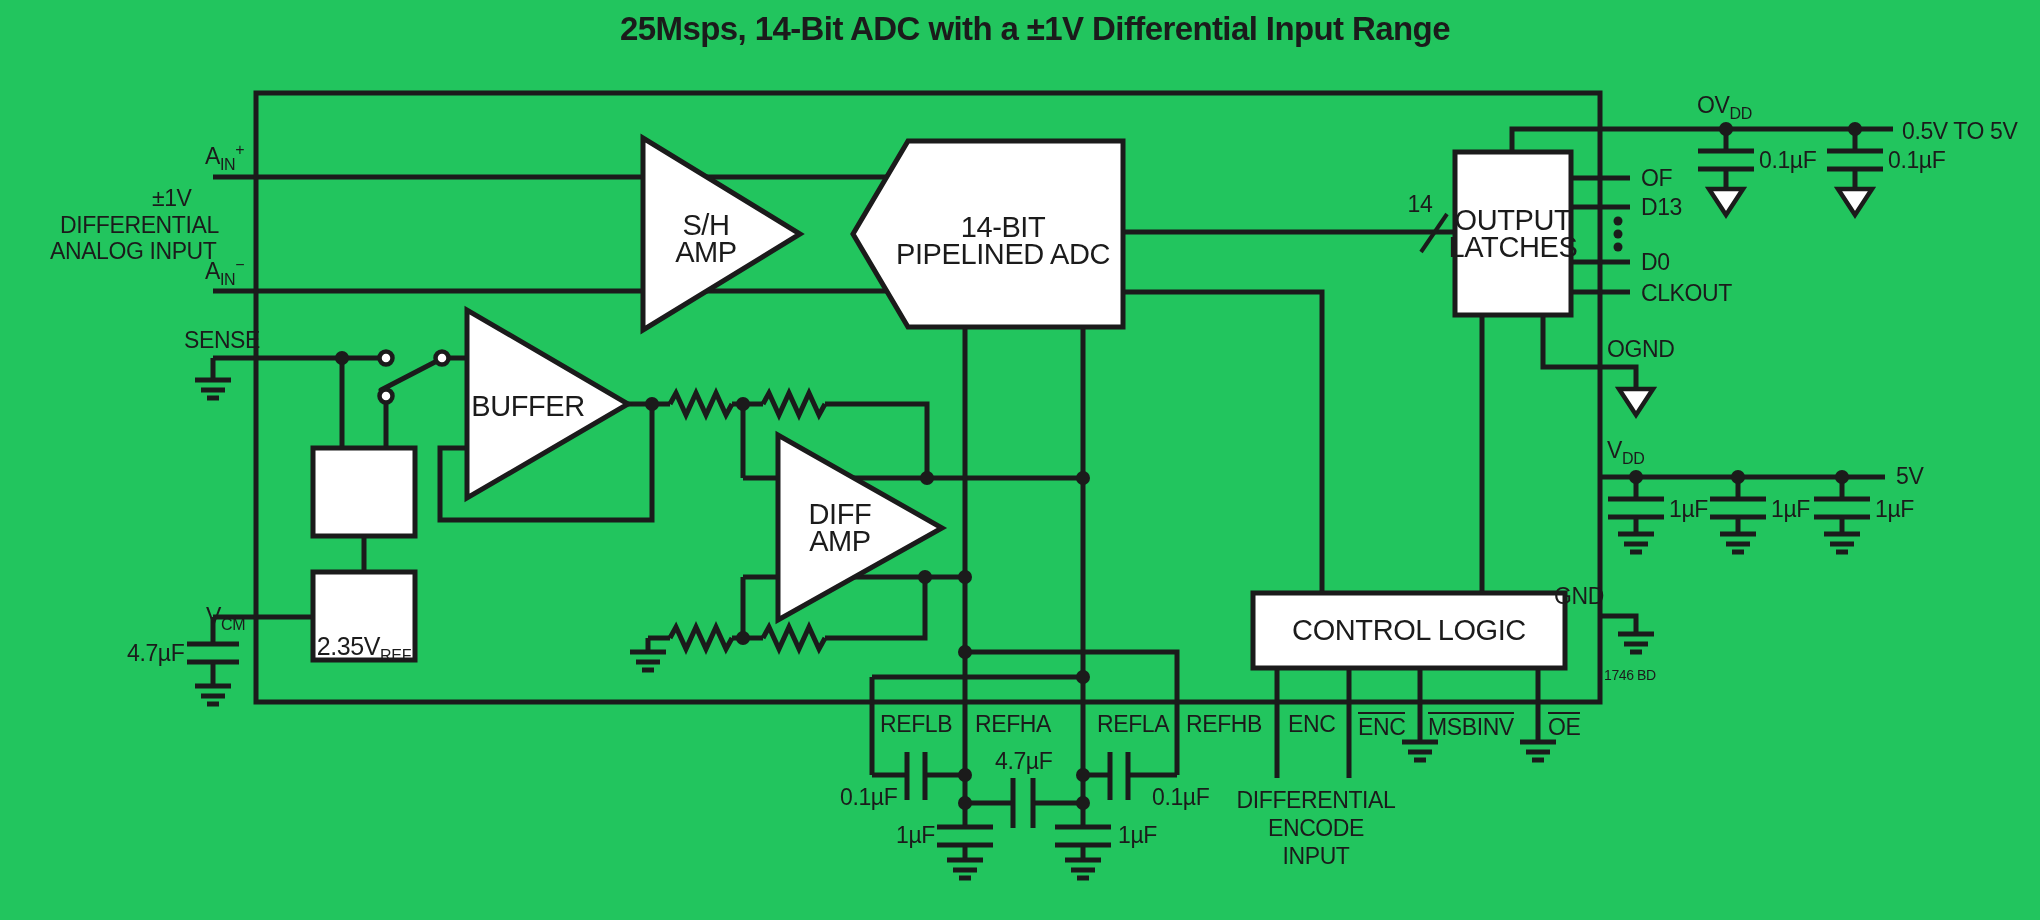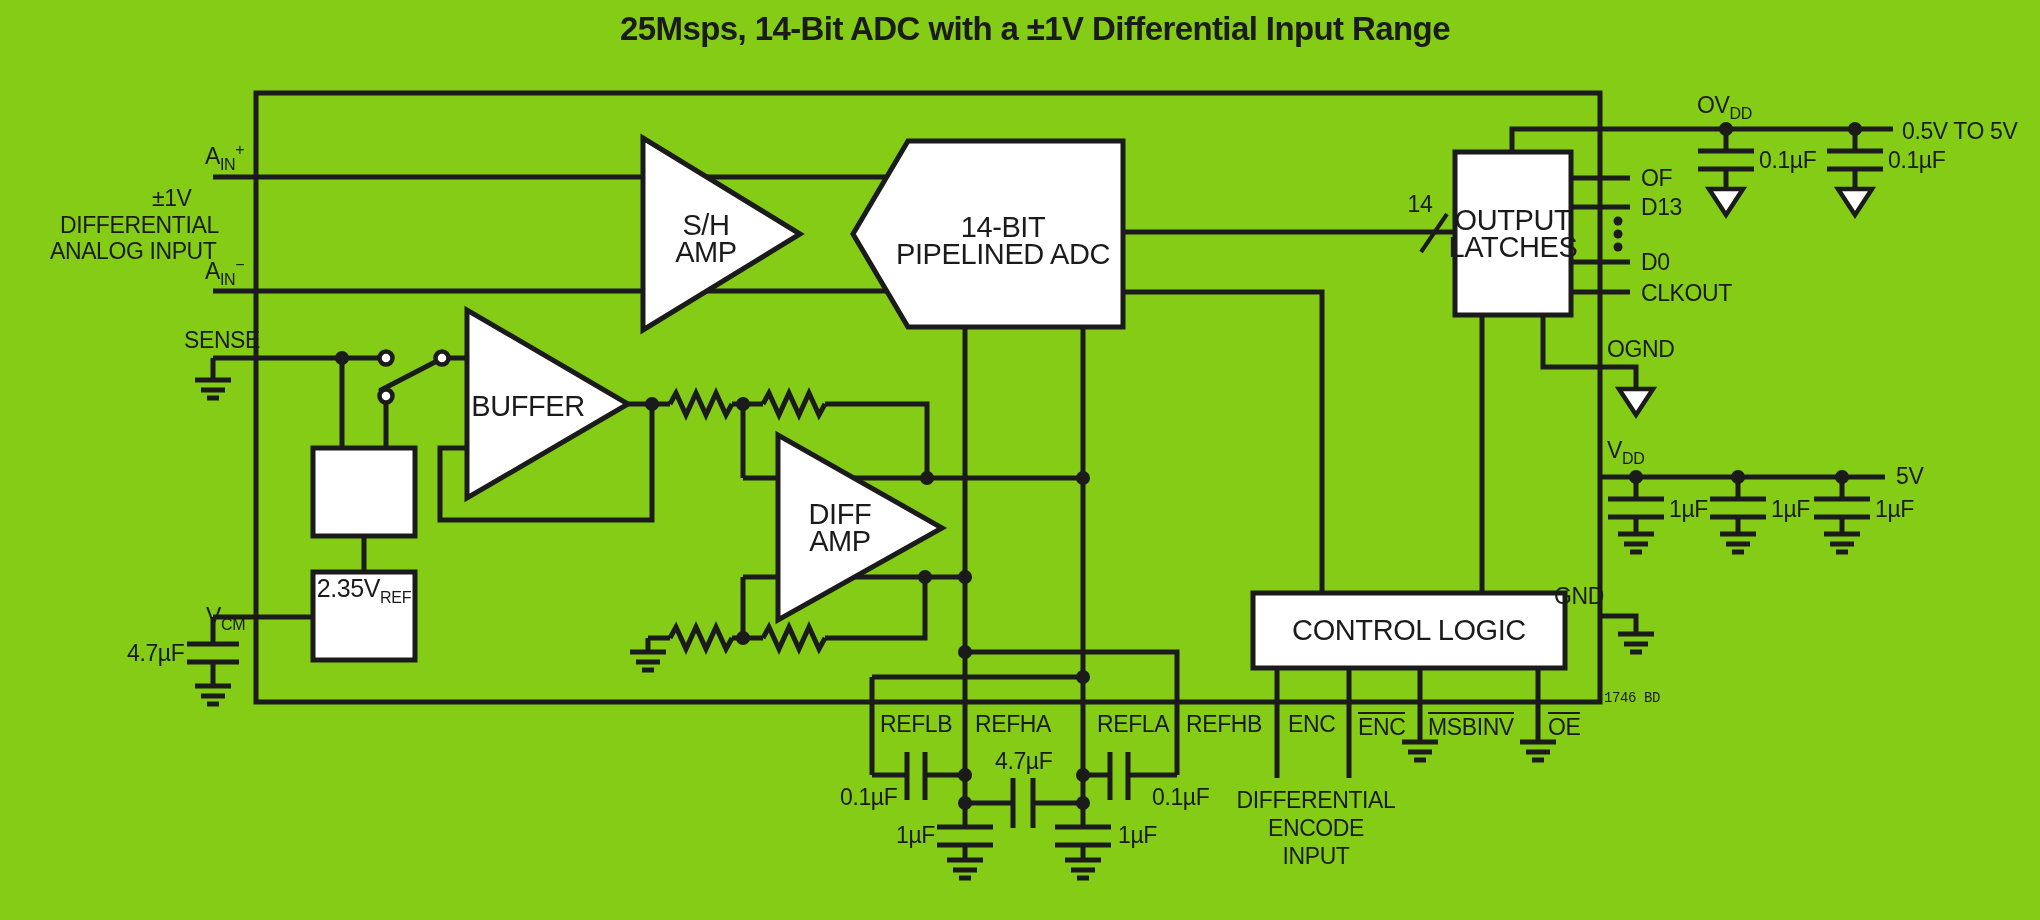--- a/index.html
+++ b/index.html
@@ -1,16 +1,16 @@
 <!DOCTYPE html>
 <html><head>
 <meta charset="utf-8">
 <style>
   html,body{margin:0;padding:0;background:#fff;}
-  #stage{position:relative;width:2040px;height:920px;background:#84cc16;overflow:hidden;
+  #stage{position:relative;width:2040px;height:920px;background:#22c55e;overflow:hidden;
          font-family:"Liberation Sans","DejaVu Sans",sans-serif;color:#1b1b1b;}
   svg{position:absolute;left:0;top:0;}
   .w{stroke:#1b1b1b;stroke-width:5;fill:none;}
   .w4{stroke:#1b1b1b;stroke-width:4;fill:none;}
   .shape{fill:#fff;stroke:#1b1b1b;stroke-width:5;stroke-linejoin:miter;}
   .chip{fill:none;stroke:#1b1b1b;stroke-width:5;}
   .dot{fill:#1b1b1b;stroke:none;}
   .swc{fill:#fff;stroke:#1b1b1b;stroke-width:4.5;}
   .lbl{position:absolute;font-size:23px;line-height:25px;white-space:nowrap;letter-spacing:-0.4px;}
   .sm{font-size:14px;line-height:15px;}
@@ -202,21 +202,21 @@
         <span class="bl">AMP</span>
       </div>
     </div>
 <div class="boxlbl" style="left:895px;top:212px;width:216px;height:58px;">
       <div>
         <span class="bl">14-BIT</span>
         <span class="bl">PIPELINED ADC</span>
       </div>
     </div>
 <div class="boxlbl" style="left:472px;top:392px;width:112px;height:28px;">BUFFER</div>
-<div class="boxlbl vref" style="left:313px;top:544px;width:102px;height:88px;justify-content:center;">
+<div class="boxlbl vref" style="left:313px;top:602px;width:102px;height:88px;justify-content:center;">
       <div><span>2.35V</span><sub>REF</sub></div>
     </div>
 <div class="boxlbl" style="left:783px;top:514px;width:114px;height:28px;">DIFF AMP</div>
 <div class="boxlbl" style="left:1455px;top:152px;width:116px;height:163px;">
       <div>
         <span class="bl">OUTPUT</span>
         <span class="bl">LATCHES</span>
       </div>
     </div>
 <div class="boxlbl" style="left:1253px;top:593px;width:312px;height:75px;">CONTROL LOGIC</div>
@@ -230,21 +230,21 @@
 <div class="lbl" style="left:1641px;top:195px;">D13</div>
 <div class="lbl" style="left:1641px;top:250px;">D0</div>
 <div class="lbl" style="left:1641px;top:281px;">CLKOUT</div>
 <div class="lbl" style="left:1607px;top:337px;">OGND</div>
 <div class="lbl" style="left:1607px;top:438px;text-align:right;"><span>V</span><sub>DD</sub></div>
 <div class="lbl" style="left:1896px;top:464px;">5V</div>
 <div class="lbl" style="left:1669px;top:497px;">1µF</div>
 <div class="lbl" style="left:1771px;top:497px;">1µF</div>
 <div class="lbl" style="left:1875px;top:497px;">1µF</div>
 <div class="lbl" style="left:1554px;top:584px;">GND</div>
-<div class="lbl sm" style="left:1604px;top:691px;font-family:Liberation Mono, monospace;">1746 BD</div>
+<div class="lbl sm" style="left:1604px;top:668px;">1746 BD</div>
 
 <div class="lbl" style="left:880px;top:712px;">REFLB</div>
 <div class="lbl" style="left:975px;top:712px;">REFHA</div>
 <div class="lbl" style="left:1097px;top:712px;">REFLA</div>
 <div class="lbl" style="left:1186px;top:712px;">REFHB</div>
 <div class="lbl" style="left:1288px;top:712px;">ENC</div>
 <div class="lbl" style="left:1358px;top:712px;"><span class="ovl">ENC</span></div>
 <div class="lbl" style="left:1428px;top:712px;"><span class="ovl">MSBINV</span></div>
 <div class="lbl" style="left:1548px;top:712px;"><span class="ovl">OE</span></div>
 <div class="lbl" style="left:840px;top:785px;">0.1µF</div>

